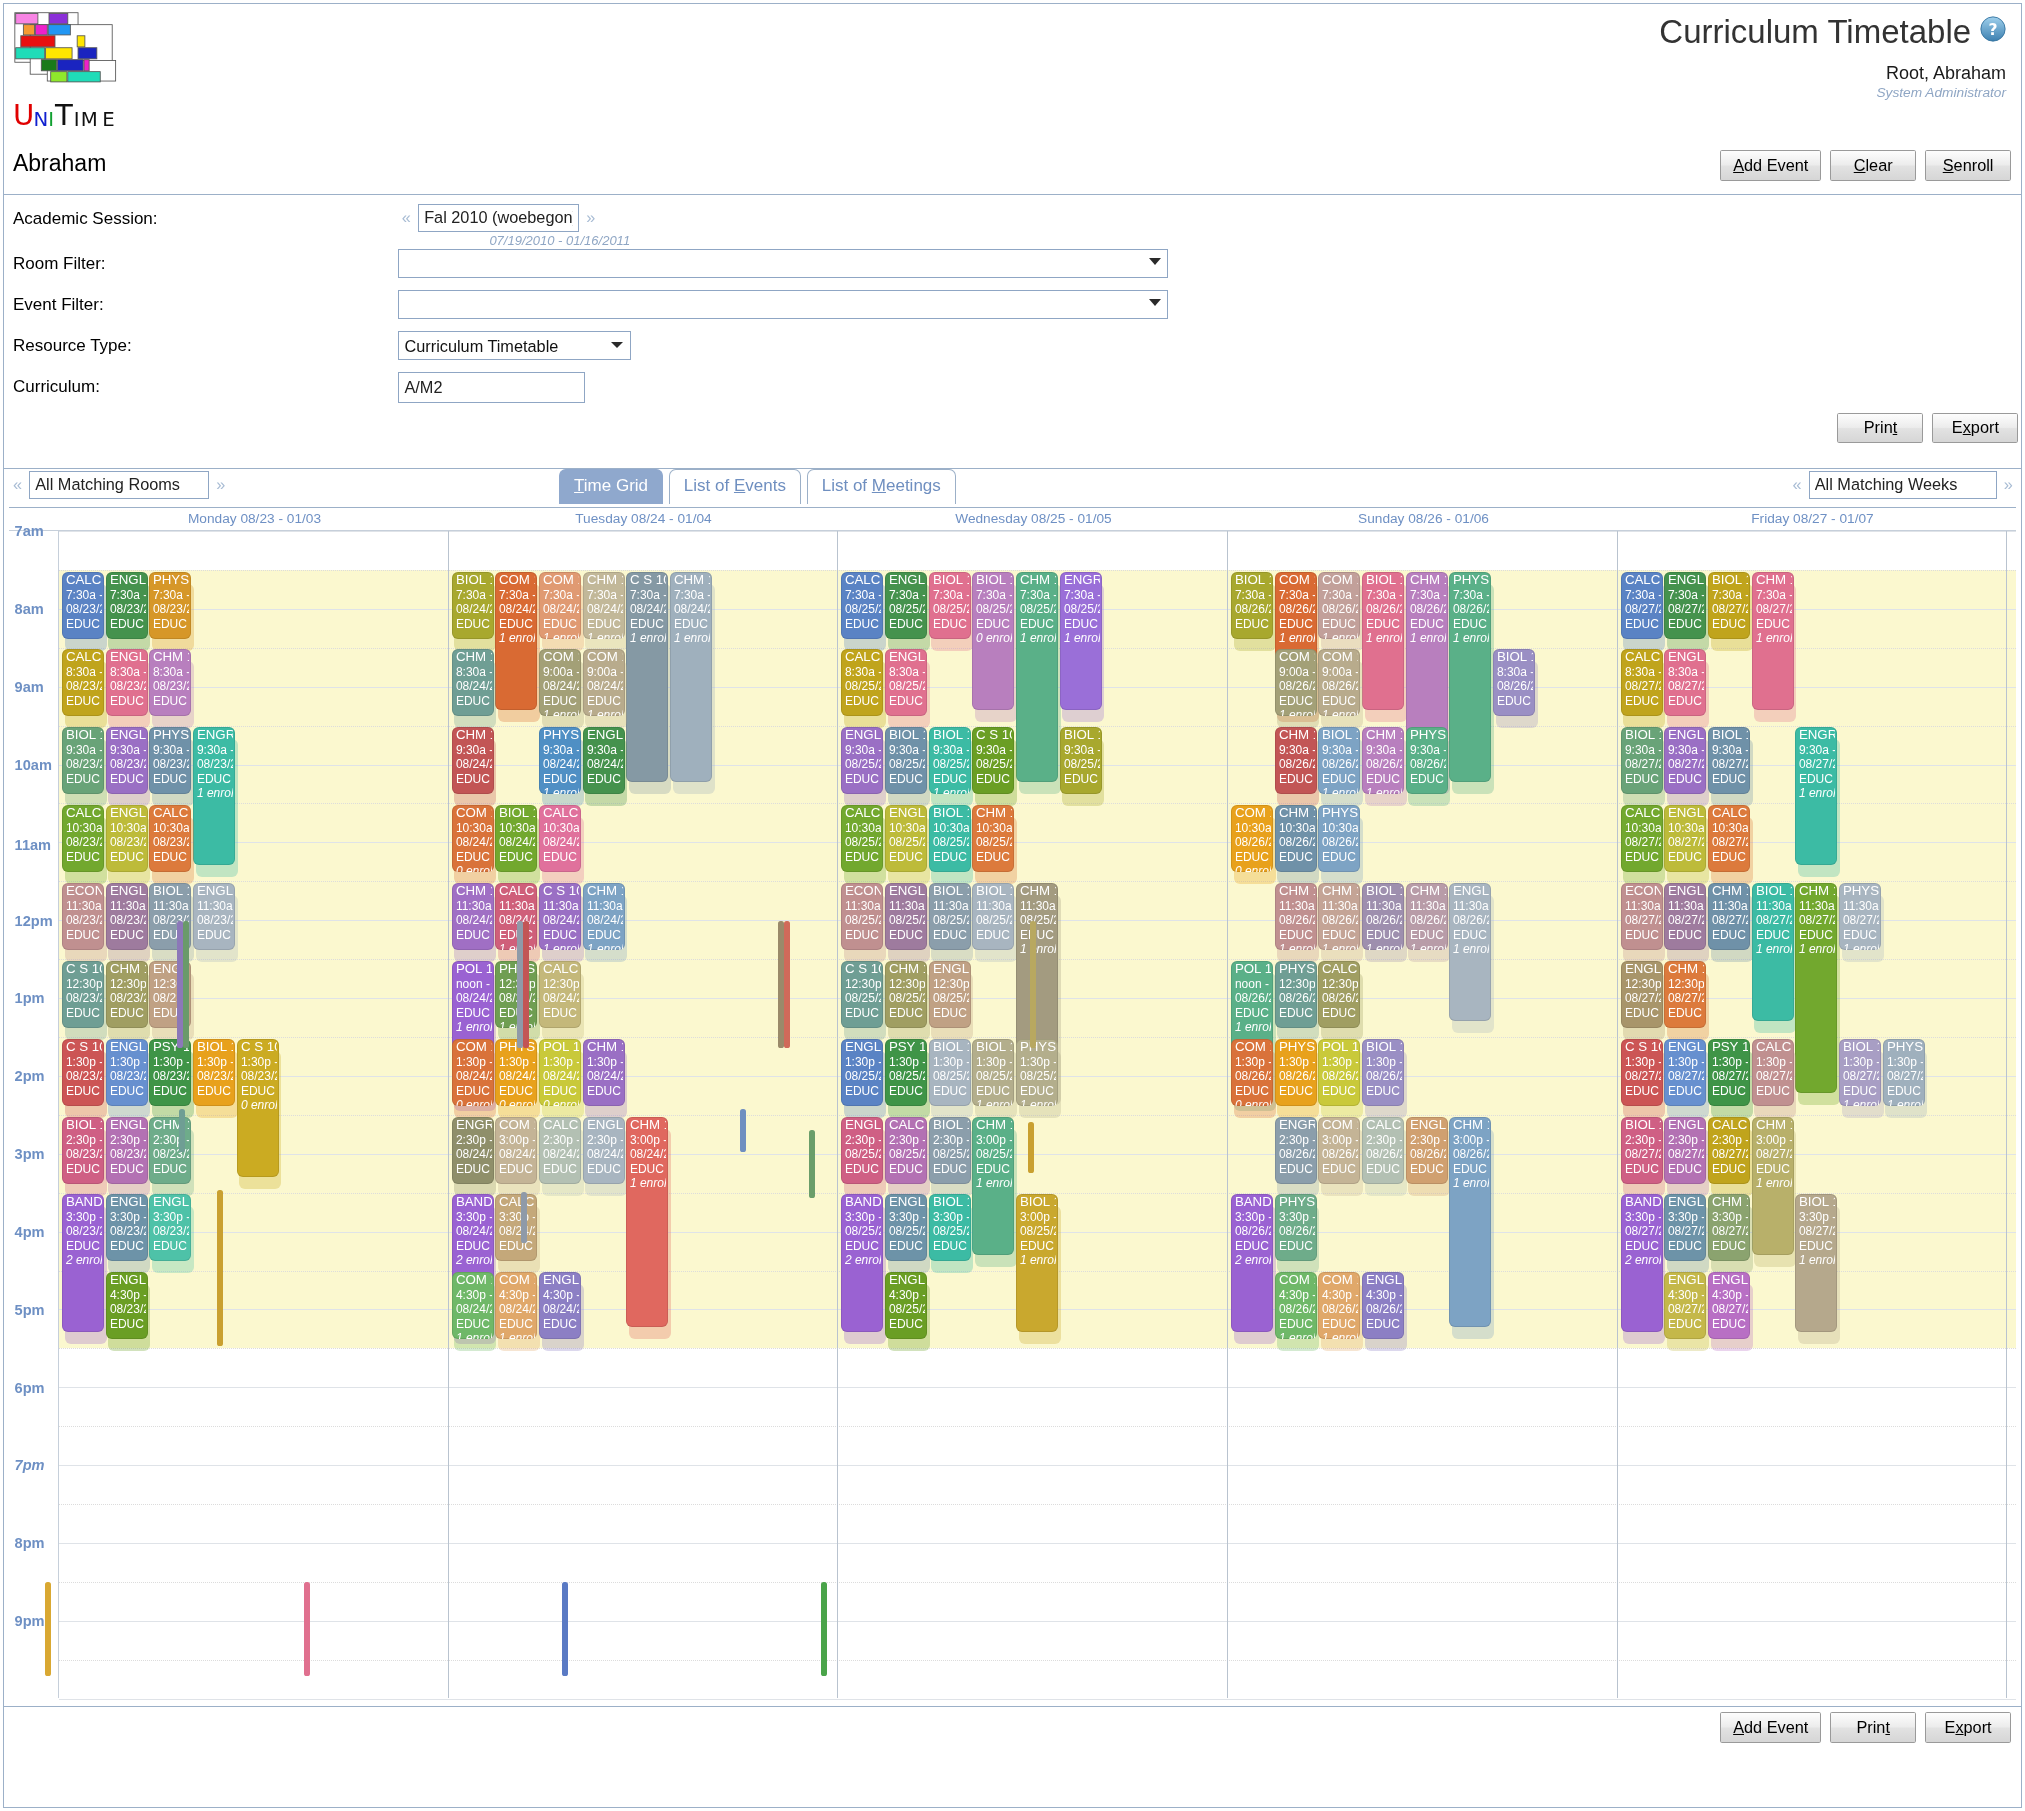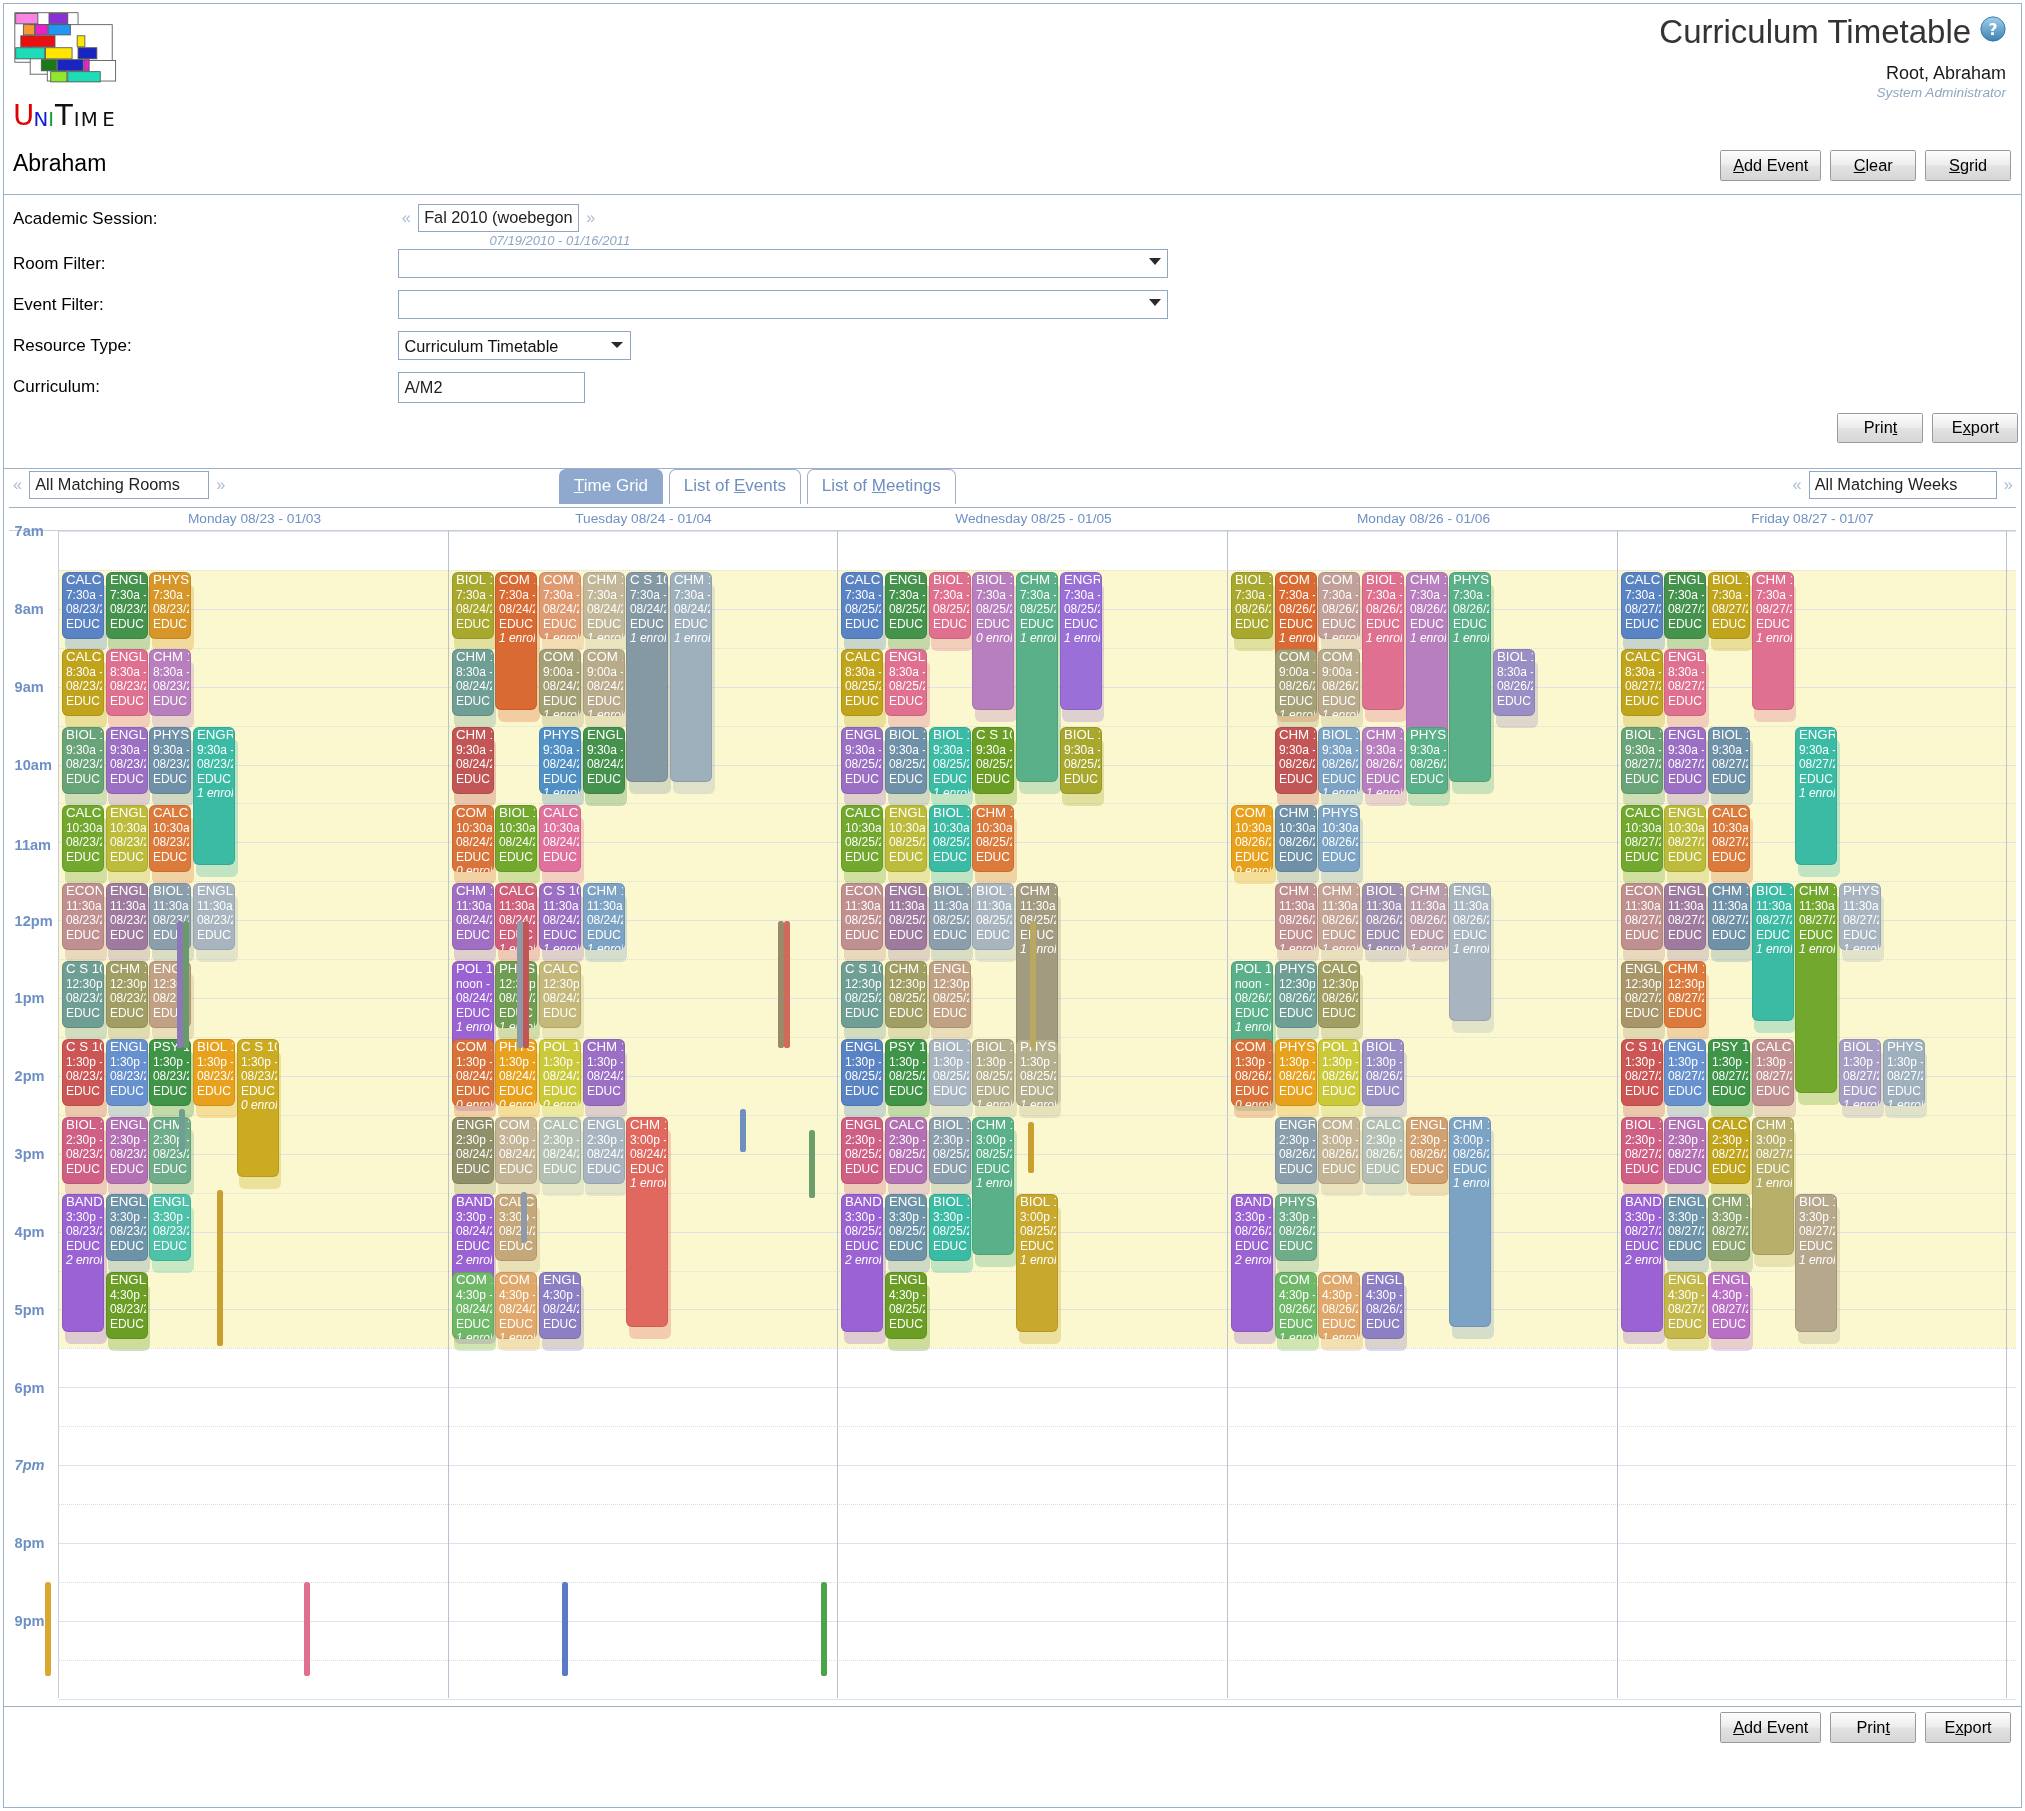--- a/index.html
+++ b/index.html
@@ -283,21 +283,21 @@
       <div class="user-name">Root, Abraham</div>
       <div class="user-role">System Administrator</div>
     </div>
   </div>
 
   <div class="filter-head">
     <div class="filter-title">Abraham</div>
     <div class="filter-buttons">
       <span class="btn"><span></span><u>A</u><span>dd Event</span></span>
       <span class="btn"><span></span><u>C</u><span>lear</span></span>
-      <span class="btn"><span></span><u>S</u><span>grid</span></span>
+      <span class="btn"><span></span><u>S</u><span>enroll</span></span>
     </div>
   </div>
   <hr class="hr-blue">
 
   <div class="filter-rows">
     <div class="frow tall">
       <span class="flabel">Academic Session:</span>
       <span class="fctl">
         <span class="chev">«</span>
         <input class="txtbox session-box" type="text" value="Fal 2010 (woebegon)" style="">
@@ -370,21 +370,21 @@
       <input class="txtbox weeks-box" type="text" value="All Matching Weeks" style="">
       <span class="chev">»</span>
     </span>
   </div>
 
   <div class="grid-outer">
     <div class="daynames" id="daynames">
         <div class="dayname" style="left: 50px; width: 390px;">Monday 08/23 - 01/03</div>
         <div class="dayname" style="left: 439px; width: 390px;">Tuesday 08/24 - 01/04</div>
         <div class="dayname" style="left: 829px; width: 390px;">Wednesday 08/25 - 01/05</div>
-        <div class="dayname" style="left: 1219px; width: 390px;">Monday 08/26 - 01/06</div>
+        <div class="dayname" style="left: 1219px; width: 390px;">Sunday 08/26 - 01/06</div>
         <div class="dayname" style="left: 1608px; width: 390px;">Friday 08/27 - 01/07</div>
       </div>
     <div class="gridbody" id="gridbody">
       <div class="timecol" id="timecol">
           <div class="tlabel" style="top: -7.7px;">7am</div>
           <div class="tlabel" style="top: 70px;">8am</div>
           <div class="tlabel" style="top: 148px;">9am</div>
           <div class="tlabel" style="top: 226px;">10am</div>
           <div class="tlabel" style="top: 292px; margin-top: 14px;">11am</div>
           <div class="tlabel" style="top: 382px;">12pm</div>

